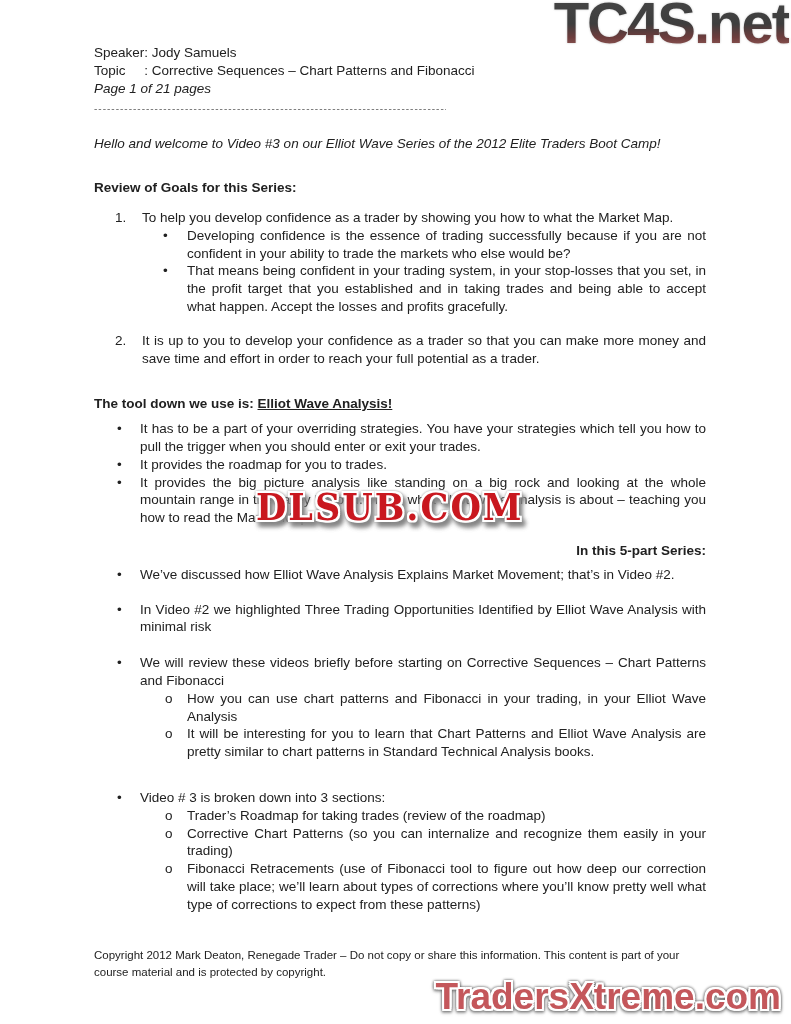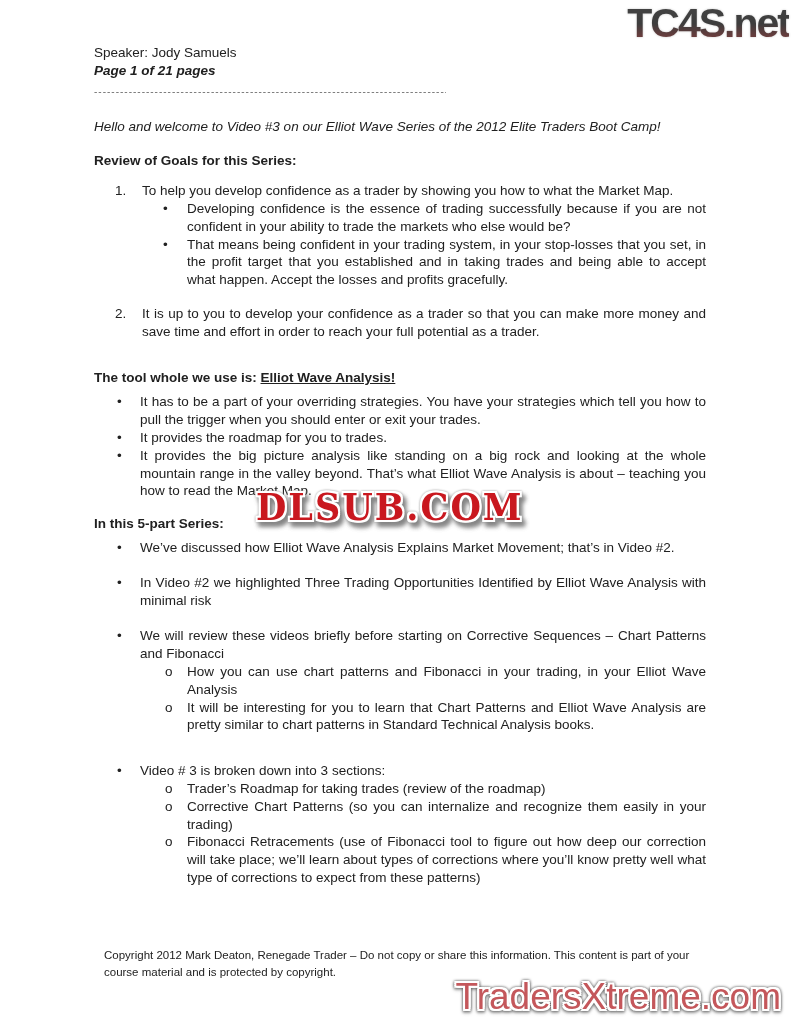--- a/index.html
+++ b/index.html
@@ -7,58 +7,58 @@
     position:relative;
     width:791px;height:1024px;
     background:#ffffff;
     overflow:hidden;
     font-family:"Liberation Sans",sans-serif;
     color:#212121;
   }
   
   .tc4s{
     position:absolute;top:0px;right:2px;
-    font-size:41px;font-weight:bold;letter-spacing:-2px;line-height:46px;
+    font-size:58px;font-weight:bold;letter-spacing:-2px;line-height:46px;
     background:linear-gradient(180deg,#454545 0%,#3d3d3d 52%,#6e3d3d 82%,#8a5552 100%);
     -webkit-background-clip:text;background-clip:text;color:transparent;
     filter:drop-shadow(0 0 1px #c9c9c9);
   }
   .dlsub{
     position:absolute;left:256px;top:487px;
     font-family:"DejaVu Serif",serif;
     font-size:35px;font-weight:bold;letter-spacing:2px;line-height:40px;
     color:#c9181f;
     text-shadow:2px 0 #fff,-2px 0 #fff,0 2px #fff,0 -2px #fff,
                 2px 2px #fff,-2px -2px #fff,2px -2px #fff,-2px 2px #fff;
     filter:drop-shadow(3px 4px 2px rgba(125,125,125,0.85)) drop-shadow(0 0 1px rgba(150,150,150,0.9));
     transform:scaleY(1.08);
   }
   .txtreme{
     position:absolute;top:977px;right:10px;
-    font-size:37px;font-weight:normal;letter-spacing:0px;line-height:40px;
+    font-size:37px;font-weight:bold;letter-spacing:0px;line-height:40px;
     color:#c4575b;
     text-shadow:2px 0 #fff,-2px 0 #fff,0 2px #fff,0 -2px #fff,
                 2px 2px #fff,-2px -2px #fff,2px -2px #fff,-2px 2px #fff;
     filter:drop-shadow(0 0 1.5px #4a4a4a) drop-shadow(0 2px 1px rgba(60,60,60,0.35));
   }
   
   .content{
     position:absolute;left:94px;top:44px;width:612px;
     font-size:13.5px;line-height:17.8px;
   }
   .hdr-line{font-weight:normal;white-space:pre-wrap;}
-  .hdr-page{font-style:italic;font-weight:bold;}
+  .hdr-page{font-style:italic;font-weight:normal;}
   .divider{
     width:352px;height:14px;overflow:hidden;white-space:nowrap;
     font-size:10px;letter-spacing:1px;color:#6e6e6e;margin-top:3px;
   }
   .intro{font-style:italic;margin-top:21px;}
-  .h-bold{font-weight:bold;margin-top:17px;}
+  .h-bold{font-weight:bold;margin-top:26px;}
   .h-tool{font-weight:bold;margin-top:28px;}
-  .h-series{font-weight:bold;margin-top:15px;}
+  .h-series{font-weight:bold;margin-top:15px;text-align:right;}
   .u{text-decoration:underline;margin-top:28px;}
   .row{display:flex;align-items:flex-start;}
   .just{flex:1;text-align:justify;}
   
   .num-list{margin-top:12px;}
   .num-item{margin-top:0;}
   .num-item + .num-item{margin-top:16px;}
   .num-marker{width:27px;padding-left:21px;flex:0 0 auto;box-sizing:content-box;}
   
   .blt-row .blt-marker{width:23px;padding-left:23px;flex:0 0 auto;box-sizing:content-box;}
@@ -66,34 +66,35 @@
   .sub-row .sub-marker{width:24px;padding-left:69px;flex:0 0 auto;box-sizing:content-box;}
   
   .o-row .o-marker{width:22px;padding-left:71px;flex:0 0 auto;box-sizing:content-box;}
   .tool-list{margin-top:7px;}
   .series-list{margin-top:6px;}
   .gap17{margin-bottom:17px;}
   .gap18{margin-bottom:18px;}
   .gap28{margin-bottom:28px;}
   
   .footer{
-    position:absolute;left:104px;top:947px;width:590px;
+    position:absolute;left:94px;top:947px;width:590px;
     font-size:11.5px;line-height:16.5px;color:#222;
   }
 </style>
 </head>
 <body>
 
 <div class="page">
 
   <div class="tc4s">TC4S.net</div>
 
   <div class="content">
 
     <div class="hdr-line">Speaker: Jody Samuels</div>
+    <div class="hdr-line">Topic     : Corrective Sequences – Chart Patterns and Fibonacci</div>
     <div class="hdr-line hdr-page">Page 1 of 21 pages</div>
     <div class="divider">----------------------------------------------------------------------------------------------------------------------------------</div>
 
     <div class="intro">Hello and welcome to Video #3 on our Elliot Wave Series of the 2012 Elite Traders Boot Camp!</div>
 
     <div class="h-bold">Review of Goals for this Series:</div>
 
     <div class="num-list">
 
       <div class="num-item">
@@ -113,21 +114,21 @@
 
       <div class="num-item">
         <div class="row">
           <span class="num-marker">2.</span>
           <div class="just">It is up to you to develop your confidence as a trader so that you can make more money and save time and effort in order to reach your full potential as a trader.</div>
         </div>
       </div>
 
     </div>
 
-    <div class="h-tool"><span>The tool whole we use is: </span><span class="u">Elliot Wave Analysis!</span></div>
+    <div class="h-tool"><span>The tool down we use is: </span><span class="u">Elliot Wave Analysis!</span></div>
 
     <div class="tool-list">
       <div class="row blt-row">
         <span class="blt-marker">•</span>
         <div class="just">It has to be a part of your overriding strategies. You have your strategies which tell you how to pull the trigger when you should enter or exit your trades.</div>
       </div>
       <div class="row blt-row">
         <span class="blt-marker">•</span>
         <div class="just">It provides the roadmap for you to trades.</div>
       </div>

